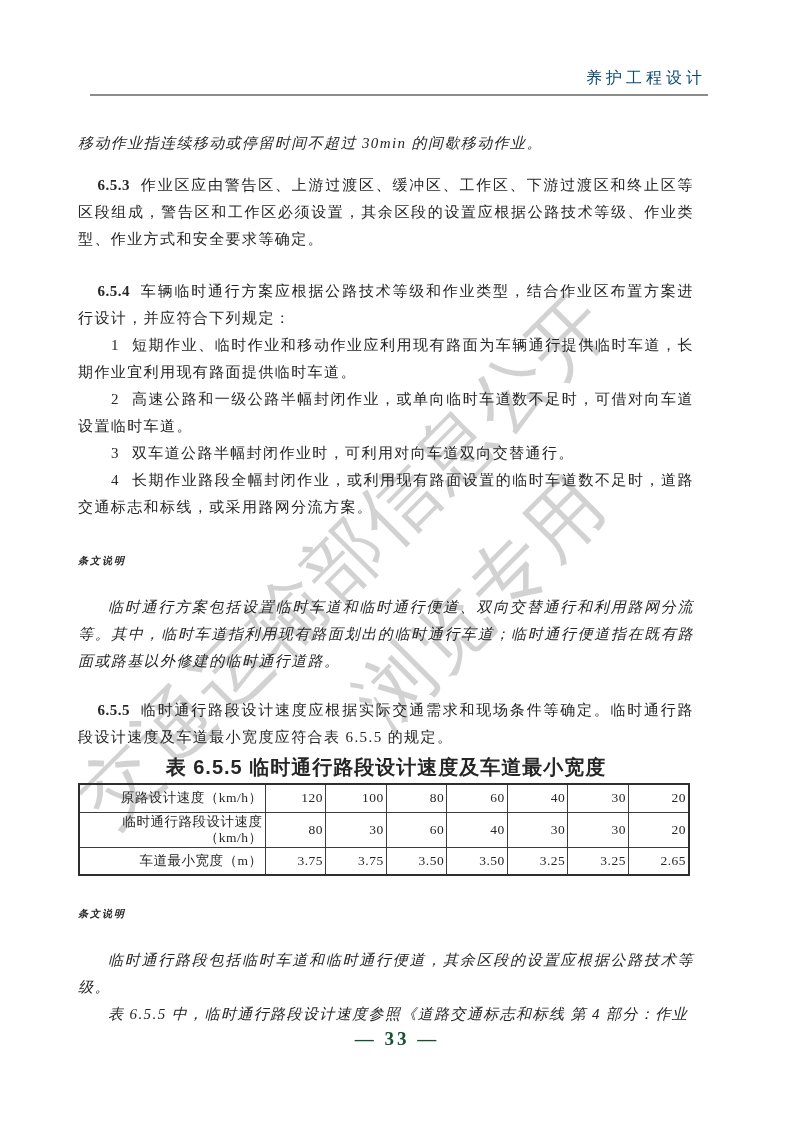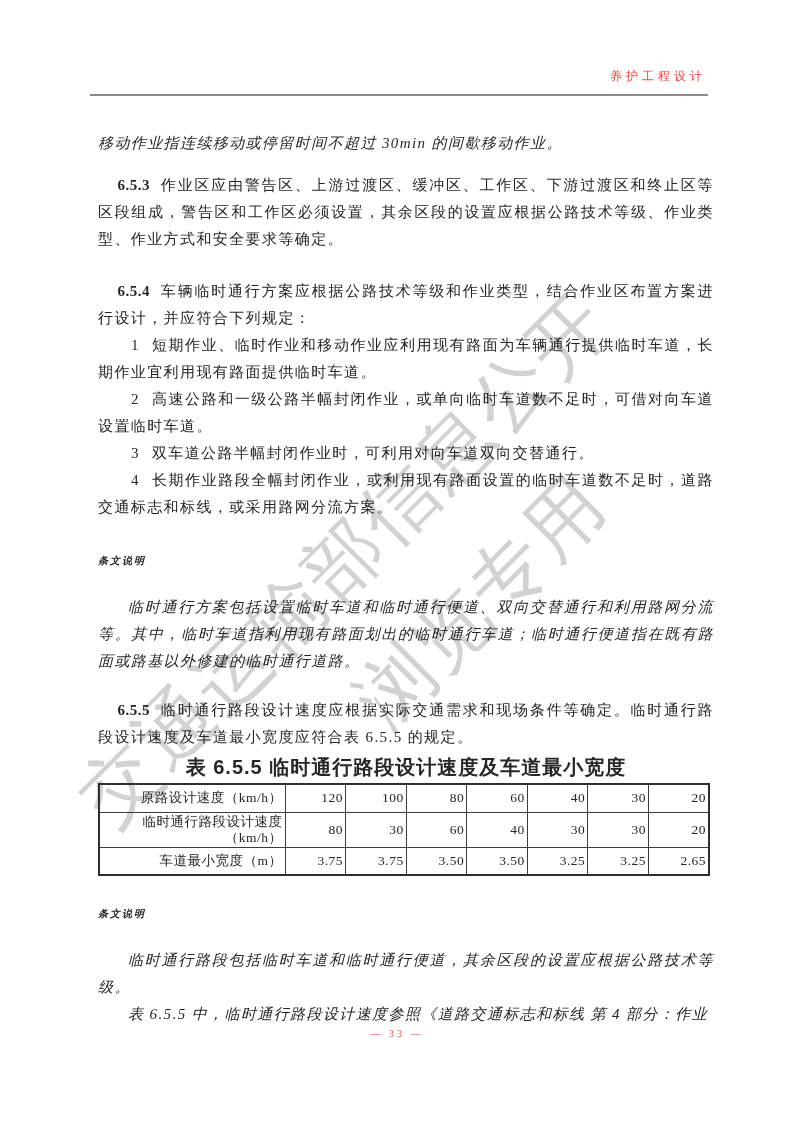--- a/index.html
+++ b/index.html
@@ -13,23 +13,23 @@
     overflow: hidden;
     font-family: "Liberation Serif", "DejaVu Serif", serif;
     color: #262626;
   }
 
   
   .running-header-text {
     position: absolute;
     top: 68px;
     right: 88px;
-    font-size: 12px;
+    font-size: 16px;
     letter-spacing: 4px;
-    color: #ef4444;
+    color: #0c4a6e;
   }
   .header-rule {
     position: absolute;
     top: 94px;
     left: 90px;
     width: 618px;
     height: 2px;
     background: #8c8c8c;
   }
 
@@ -44,21 +44,21 @@
     font-size: 76px;
     letter-spacing: 3px;
   }
   .wm1 { left: 345px; top: 560px; transform: translate(-50%, -50%) rotate(-45deg); }
   .wm2 { left: 482px; top: 602px; transform: translate(-50%, -50%) rotate(-45deg); }
 
   
   .content {
     position: absolute;
     z-index: 2;
-    left: 98px;
+    left: 78px;
     top: 130px;
     width: 616px;
     font-size: 15px;
     line-height: 27px;
     letter-spacing: 1.4px;
     text-align: justify;
   }
   p { margin: 0; }
   .kai { font-style: italic; }             
   .indent2 { text-indent: 2em; }
@@ -111,23 +111,24 @@
   table.spec td.rowlabel { width: 186px; }
 
   
   .footer {
     position: absolute;
     z-index: 2;
     top: 1028px;
     left: 0;
     width: 100%;
     text-align: center;
-    font-size: 10px;
+    font-size: 19px;
     letter-spacing: 3px;
-    color: #ef4444;
+    color: #14532d;
+    font-weight: bold;
   }
 </style>
 </head>
 <body>
 
 <div class="page">
 
   <div class="running-header-text">养护工程设计</div>
   <div class="header-rule"></div>
 

